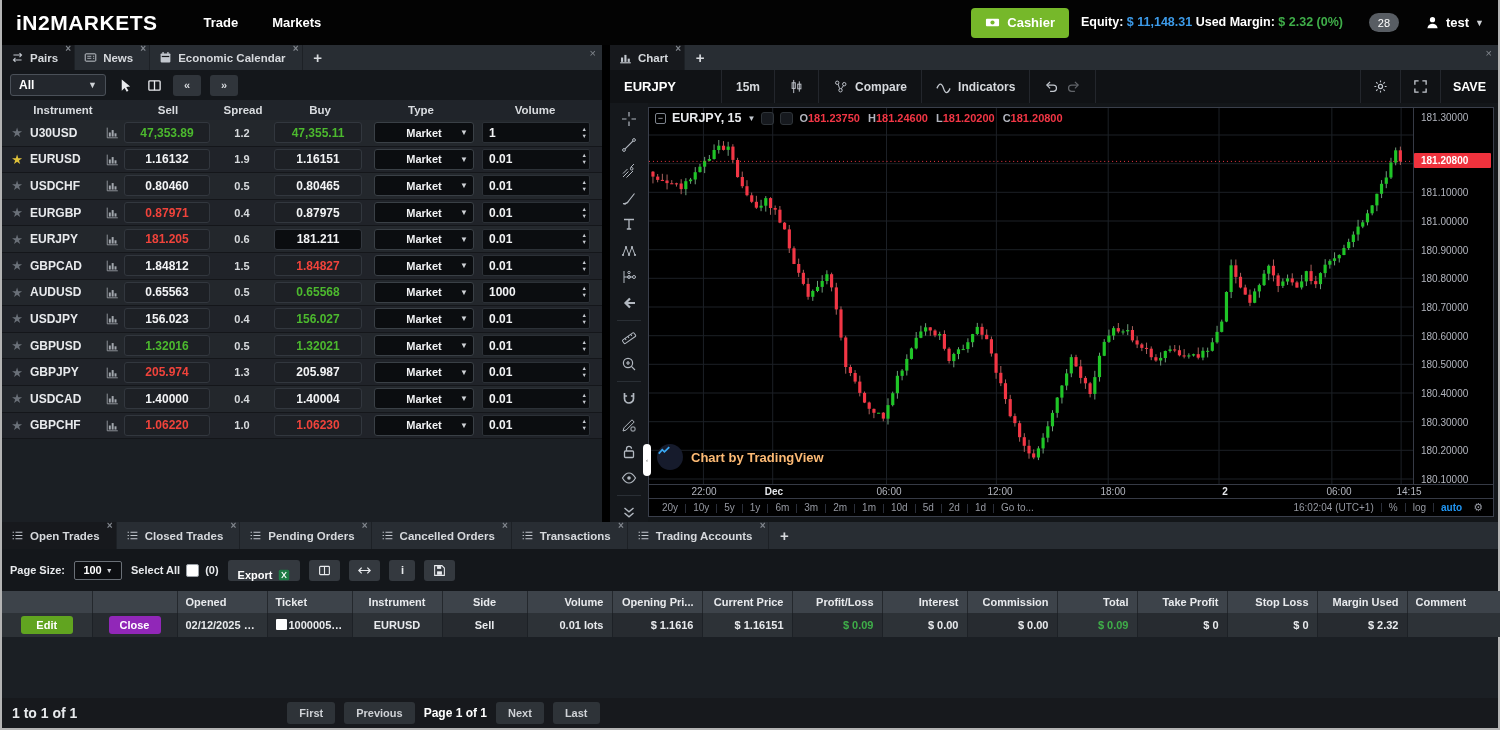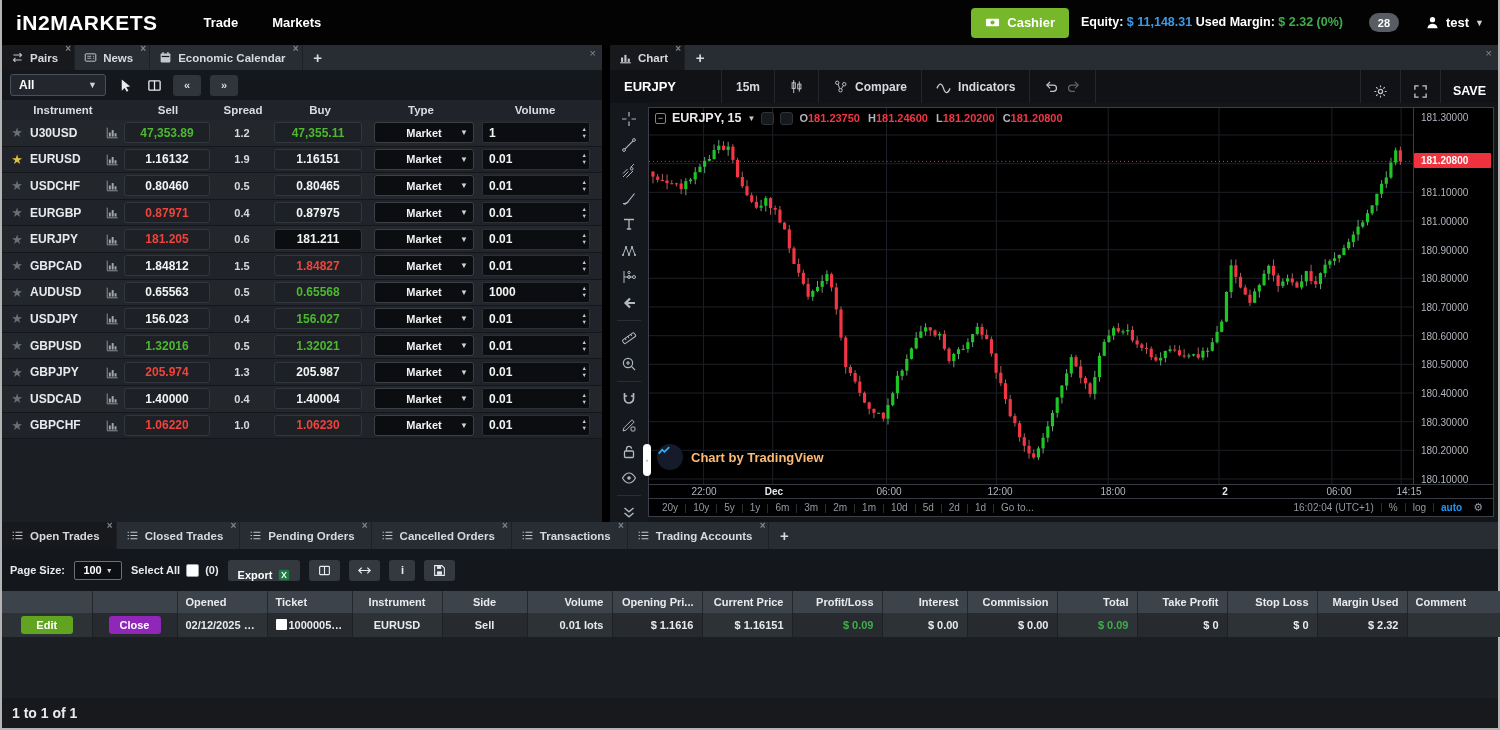--- a/index.html
+++ b/index.html
@@ -12,21 +12,21 @@
   
   .topbar{height:45px;background:#030303;display:flex;align-items:center;padding:0 14px;flex:none}
   .logo{color:#fff;font-size:21px;font-weight:800;letter-spacing:.5px;font-stretch:condensed}
   .topnav{display:flex;gap:34px;margin-left:46px}
   .topnav .navitem{color:#fff;font-size:13px;font-weight:700;cursor:pointer}
   .topspacer{flex:1}
   .cashier{background:#76b82a;color:#fff;font-size:13px;font-weight:700;border:none;border-radius:4px;
     height:30px;padding:0 14px;display:flex;align-items:center;gap:7px;cursor:pointer}
   .acct{margin-left:12px;font-size:12.5px;font-weight:700;color:#fff;line-height:17px;white-space:nowrap}
   .acct .blue{color:#3d9be9}.acct .green{color:#3fae49}
-  .badge{margin-left:26px;background:#585d63;color:#fff;font-size:11px;font-weight:700;border-radius:10px;
+  .badge{margin-left:26px;background:#585d63;color:#fff;font-size:11px;font-weight:400;border-radius:10px;
     min-width:30px;height:19px;display:flex;align-items:center;justify-content:center;cursor:pointer}
   .user{margin-left:26px;display:flex;align-items:center;gap:6px;color:#fff;font-size:13px;font-weight:700;cursor:pointer}
   .caret{font-size:9px;color:#cfd2d6}
 
   
   .main{height:477px;display:flex;flex:none}
   .left-panel{width:600px;background:#1b1f24;display:flex;flex-direction:column}
   .vgap{width:8px;background:#000}
   .chart-panel{flex:1;background:#131619;display:flex;flex-direction:column;min-width:0}
 
@@ -74,21 +74,21 @@
   .stepper i{font-style:normal;font-size:5.5px;line-height:5px;color:#c8ccd2}
   .leftfill{flex:1;background:#1b1f24}
 
   
   .chart-toolbar{height:33px;background:#101215;display:flex;align-items:center;flex:none;color:#c3c8cf}
   .ct-sec{height:100%;display:flex;align-items:center;padding:0 14px;border-right:1px solid #23262c;gap:7px;cursor:pointer}
   .ct-symbol{font-size:13px;font-weight:700;color:#fff;min-width:112px}
   .ct-label{font-size:12px;font-weight:700;color:#d6d9dd}
   .ct-dim{opacity:.45}
   .ct-spacer{flex:1}
-  .ct-right{height:100%;display:flex;align-items:flex-start;padding:14px 12px;border-left:1px solid #23262c;cursor:pointer}
+  .ct-right{height:100%;display:flex;align-items:center;padding:14px 12px;border-left:1px solid #23262c;cursor:pointer}
   .ct-save{font-size:12.5px;font-weight:800;color:#fff}
   .chart-region{flex:1;display:flex;position:relative;min-height:0}
   .draw-tools{width:38px;background:#15181c;display:flex;flex-direction:column;align-items:center;padding-top:6px;gap:7.2px;flex:none}
   .dt{width:26px;height:20px;display:flex;align-items:center;justify-content:center;color:#b2b8c0;cursor:pointer}
   .dt svg{width:16px;height:16px}
   .dt-div{width:24px;height:1px;background:#2a2f35}
   .collapse-handle{position:absolute;left:33px;top:341px;width:8px;height:32px;background:#fff;border-radius:4px;
     display:flex;align-items:center;justify-content:center;font-size:6px;color:#555;cursor:pointer;z-index:5}
   .chart-frame{flex:1;margin:4px 4px 5px 0;border:1px solid #3a3f4b;display:flex;flex-direction:column;background:#000;min-width:0}
   .chart-main{height:376px;display:flex;position:relative;flex:none}
@@ -1301,15 +1301,22 @@
             <td class="odd ar"><span>$ 0</span></td>
             <td class="even ar"><span>$ 0</span></td>
             <td class="odd ar"><span>$ 2.32</span></td>
             <td class="even al"><span></span></td>
           </tr>
         </tbody>
     </table>
     <div class="bfill"></div>
     <div class="pagination">
       <span class="pg-summary">1 to 1 of 1</span>
+      <span class="pg-group">
+        <span class="pg-btn">First</span>
+        <span class="pg-btn">Previous</span>
+        <span class="pg-info">Page 1 of 1</span>
+        <span class="pg-btn">Next</span>
+        <span class="pg-btn">Last</span>
+      </span>
     </div>
   </div>
 </div>
 
 </body></html>

